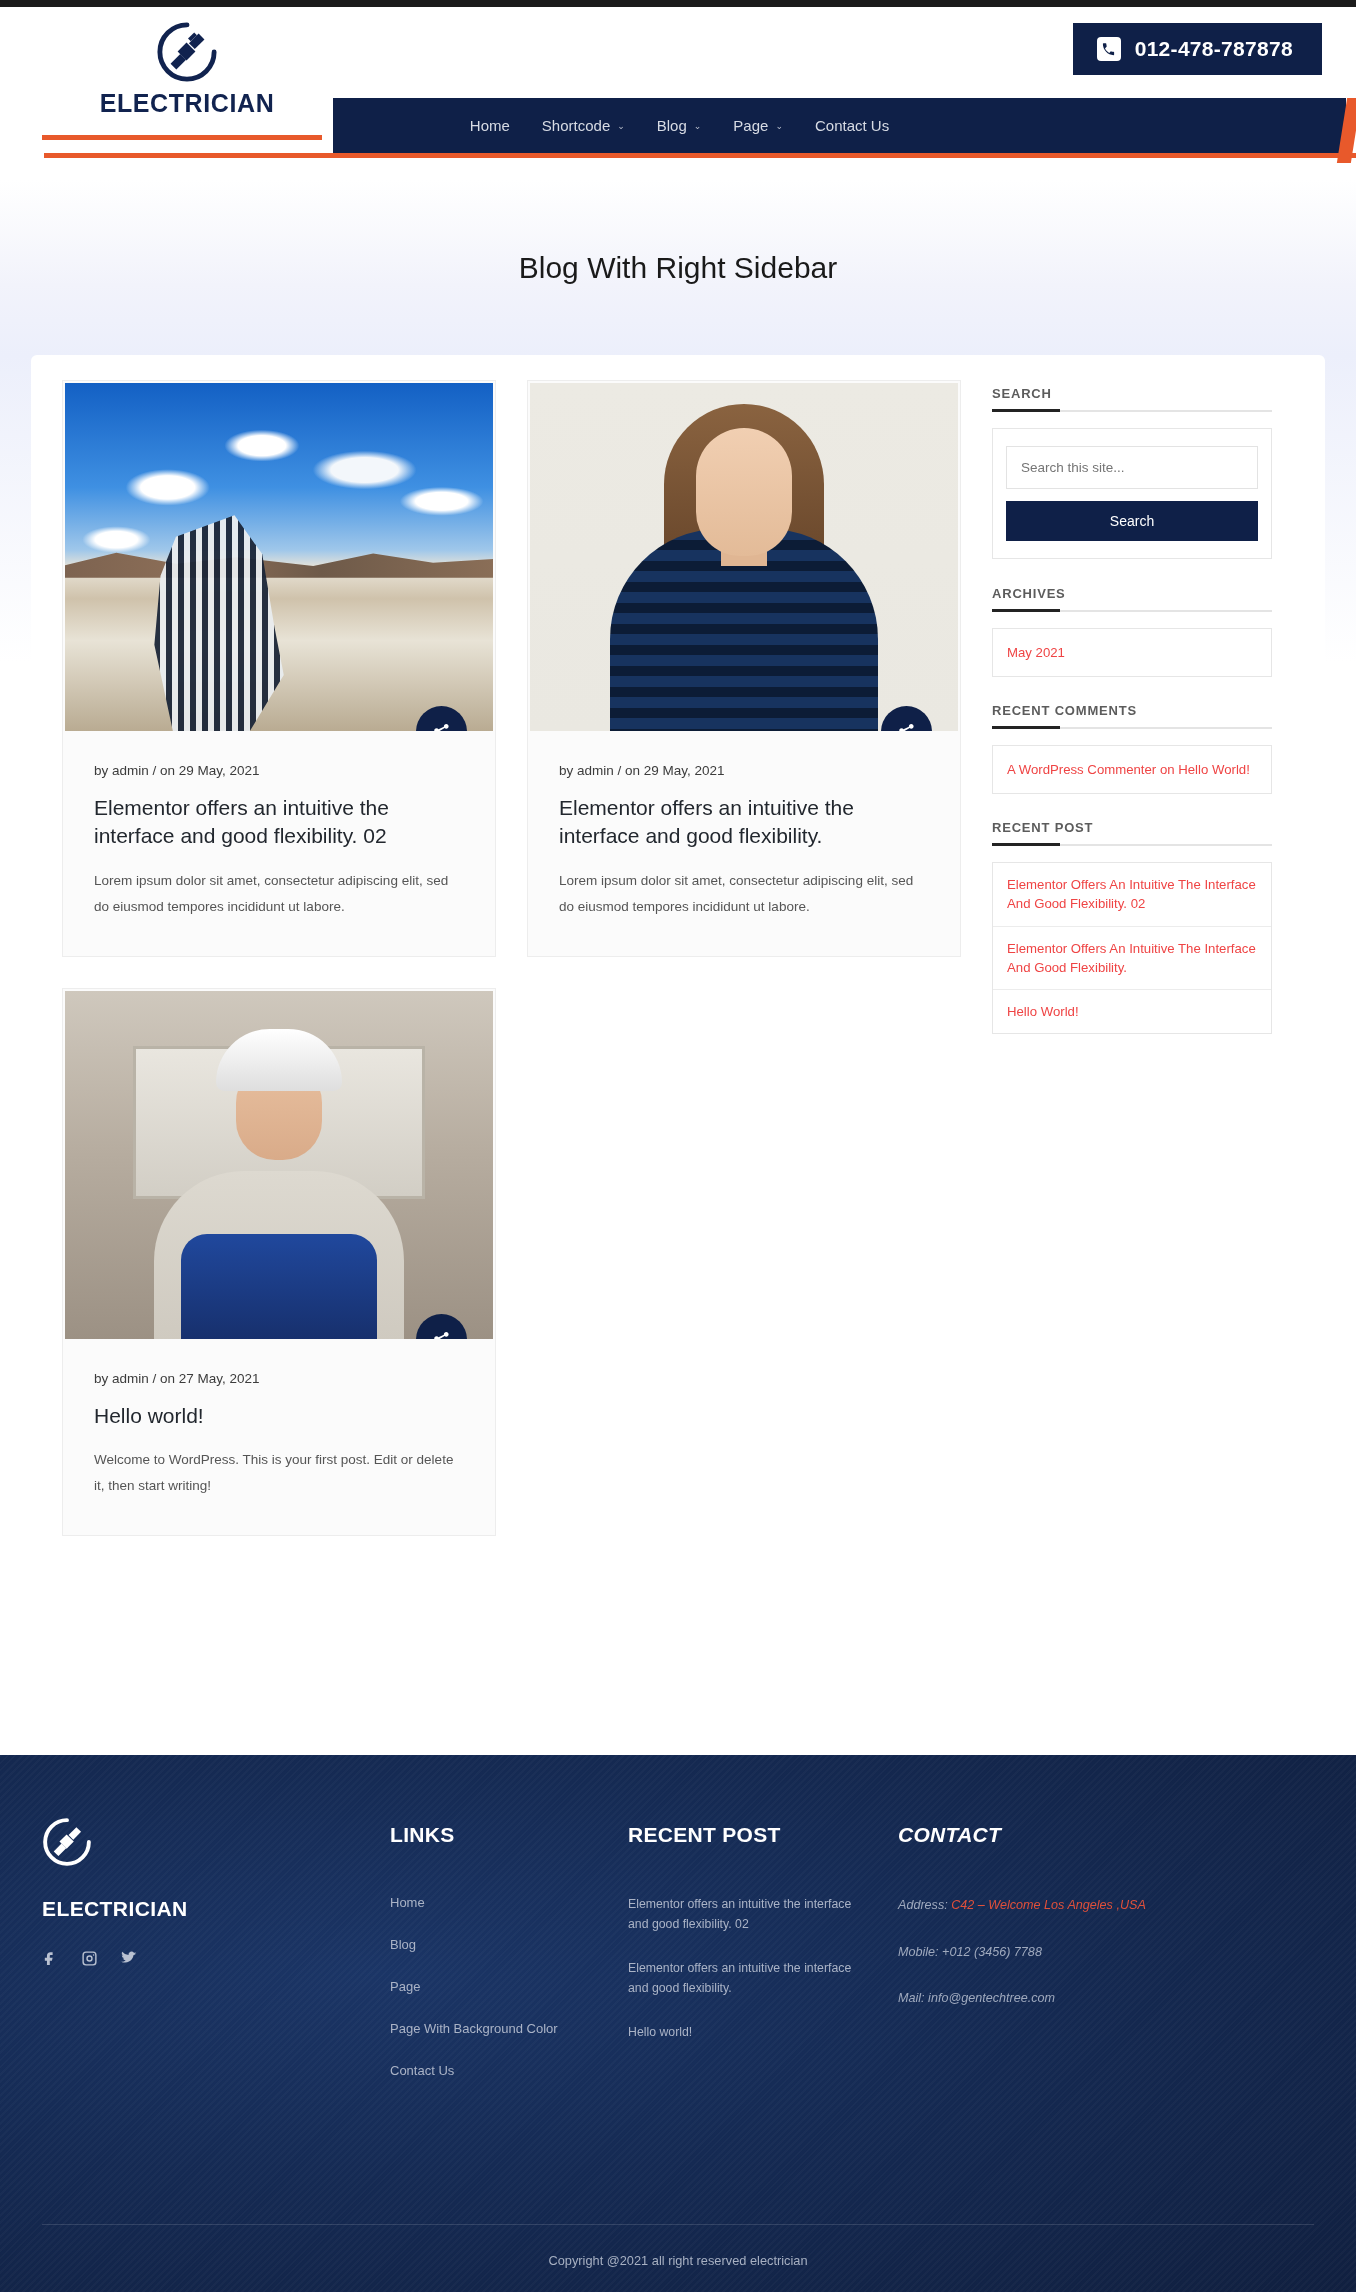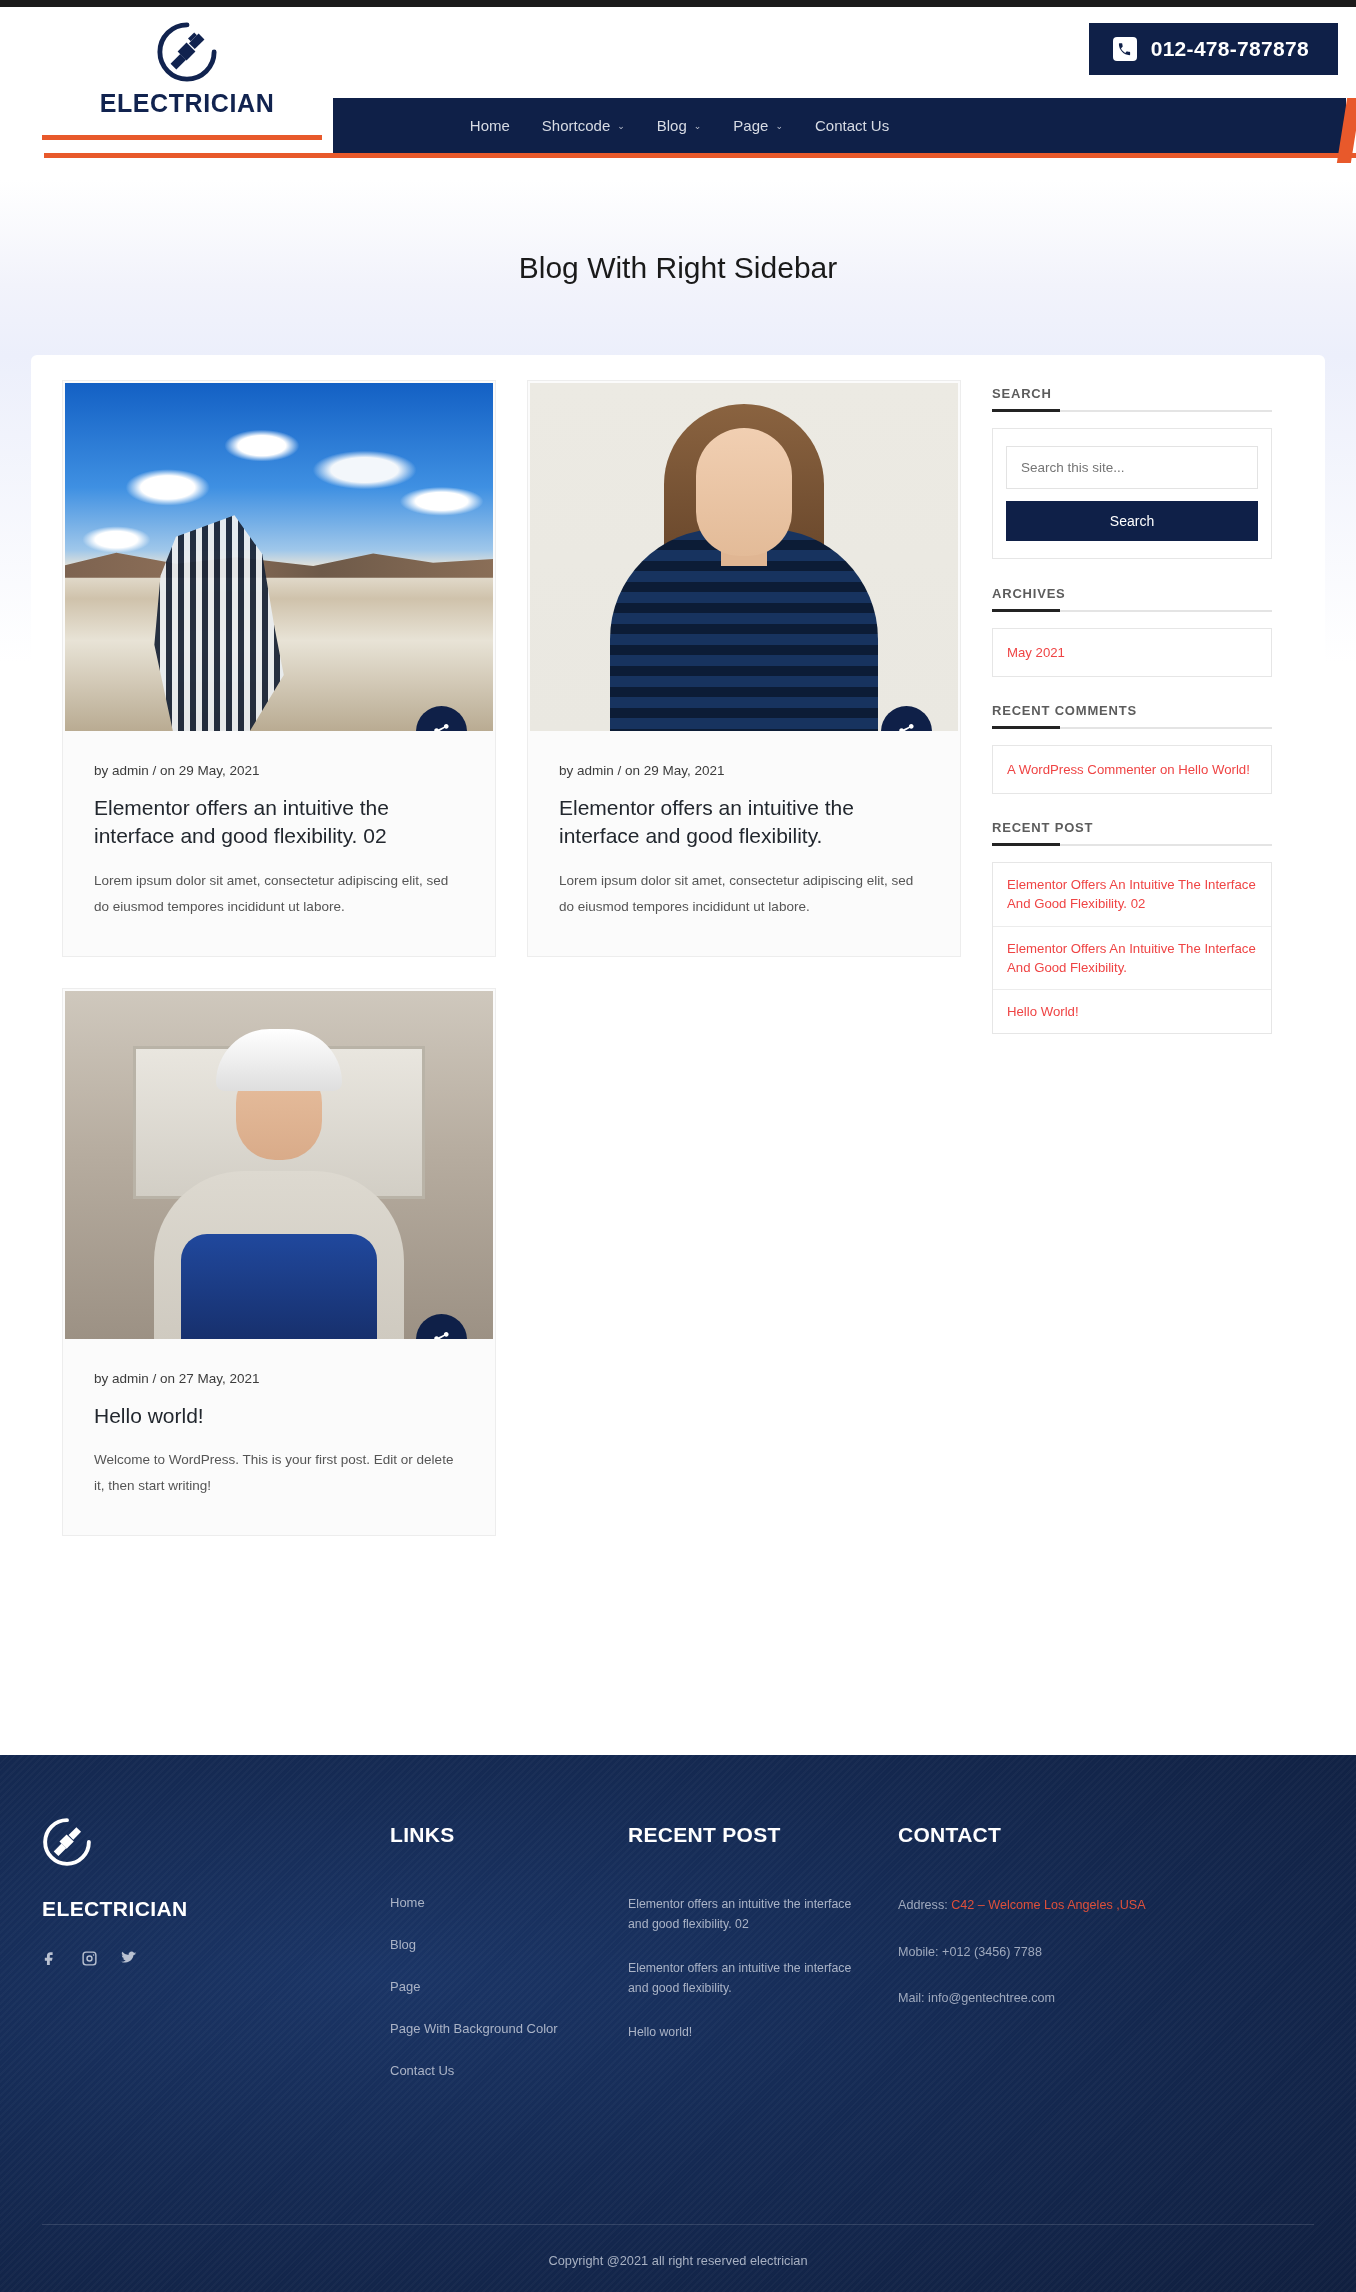--- a/index.html
+++ b/index.html
@@ -48,21 +48,21 @@
   }
   .logo-underline {
     margin-top: 17px;
     height: 5px;
     background: #e8592b;
     width: 280px;
   }
 
   .phone-pill {
     position: absolute;
-    right: 18px;
+    right: 34px;
     top: 16px;
     background: #0f2048;
     color: #ffffff;
     padding: 14px 29px 14px 24px;
     display: flex;
     align-items: center;
     gap: 14px;
     font-size: 21px;
     font-weight: bold;
     letter-spacing: 0.3px;
@@ -330,21 +330,21 @@
   .f-brand { width: 300px; }
   .f-logo { width: 50px; height: 50px; margin-bottom: 30px; display:block; }
   .f-word { font-size: 21px; font-weight: bold; color: #ffffff; letter-spacing: .4px; margin-bottom: 26px; }
   .f-text { font-size: 12.6px; line-height: 2.15; color: #9fa9bd; width: 250px; }
   .f-social { display: flex; gap: 22px; margin-top: 29px; }
   .f-social svg { width: 17px; height: 17px; fill: #b9c1d1; cursor: pointer; }
 
   .f-col { padding-top: 6px; }
   .f-col.links { width: 235px; margin-left: 48px; }
   .f-col.recent { width: 240px; margin-left: 3px; }
-  .f-col.contact { width: 300px; margin-left: 30px; }
+  .f-col.contact { width: 300px; margin-left: 30px; font-style: italic; }
   .f-head { font-size: 21px; font-weight: bold; color: #ffffff; margin-bottom: 48px; letter-spacing: .3px; }
   .f-link { display: block; font-size: 13px; color: #aab3c6; margin-bottom: 27px; cursor: pointer; }
   .f-post { font-size: 12.3px; line-height: 1.62; color: #aab3c6; margin-bottom: 24px; cursor: pointer; }
   .f-cline { font-size: 12.6px; line-height: 1.72; color: #9fa9bd; margin-bottom: 25px; }
   .f-accent { color: #e0503a; }
 
   .f-divider {
     position: absolute; left: 42px; right: 42px; bottom: 78px;
     height: 1px; background: rgba(255,255,255,.13);
   }

